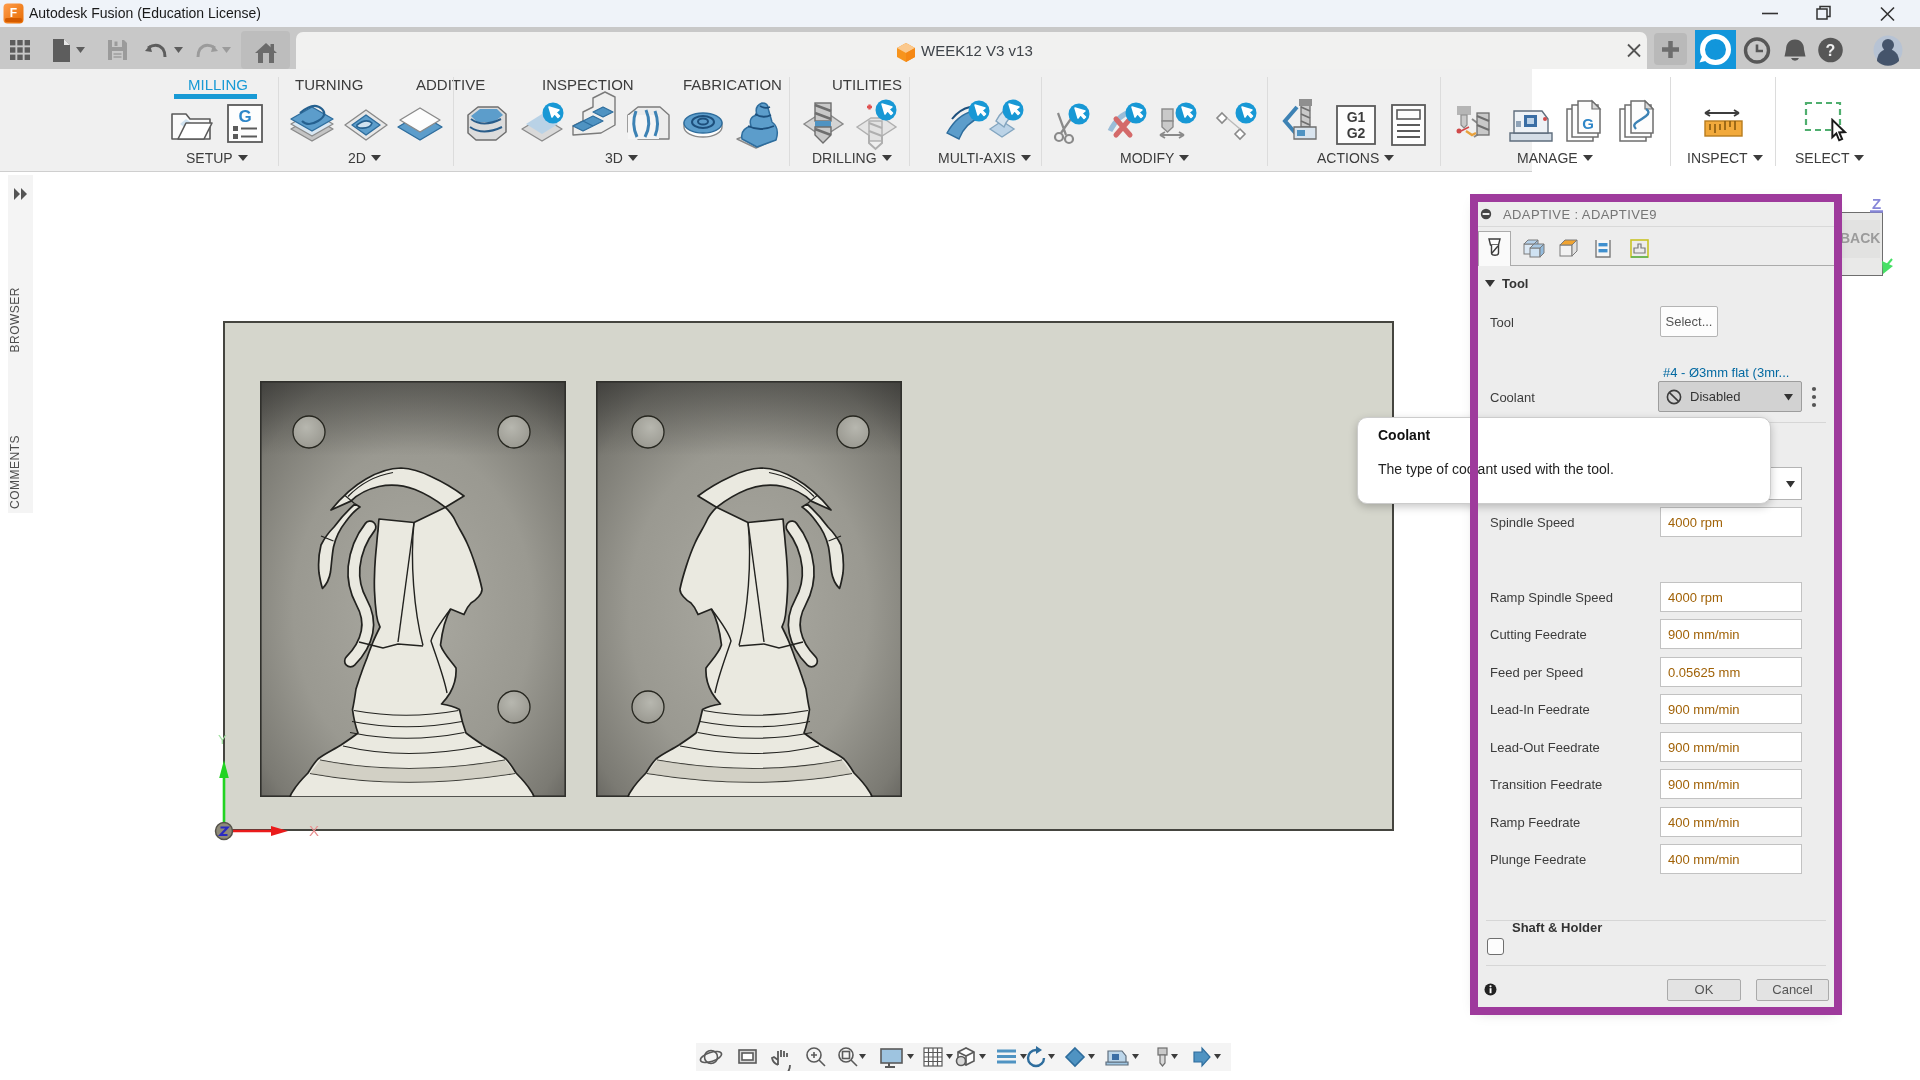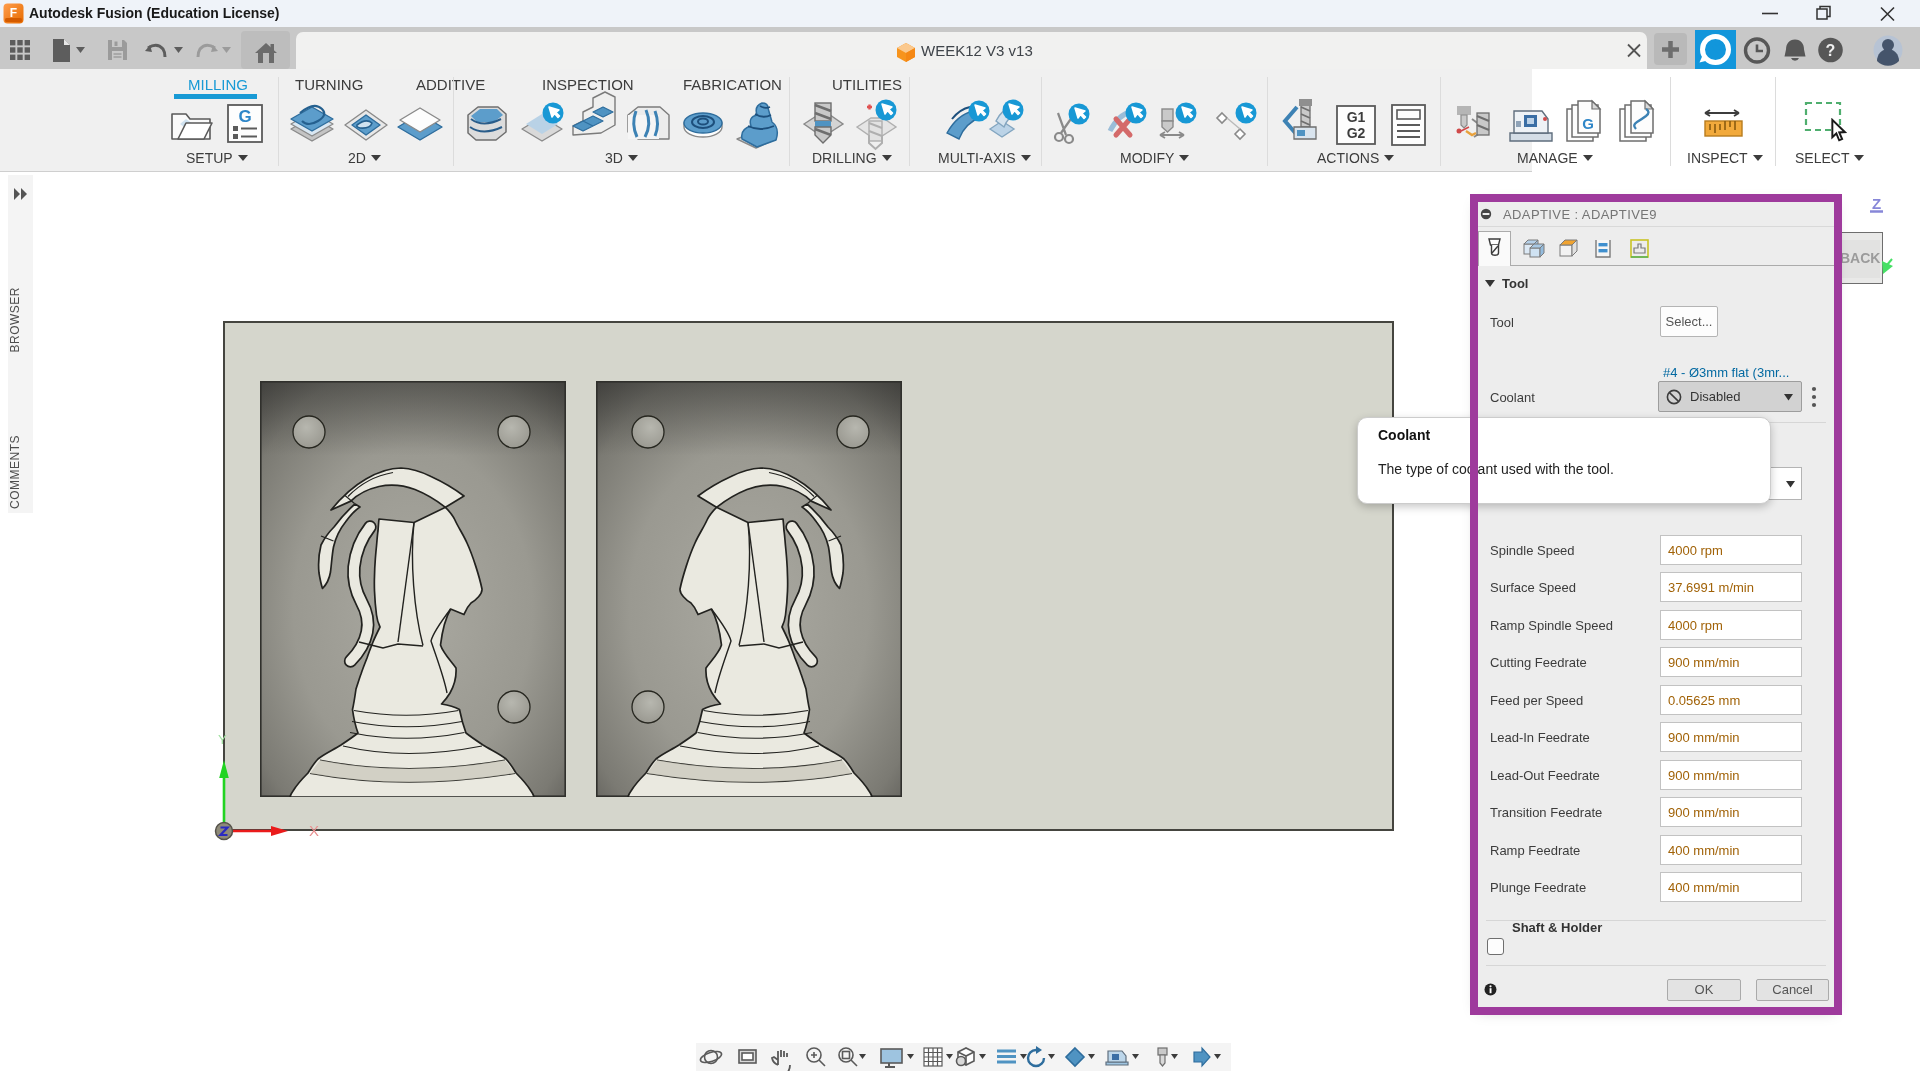--- a/index.html
+++ b/index.html
@@ -4,21 +4,21 @@
 <style>
   * { margin:0; padding:0; box-sizing:border-box; }
   html,body { width:1920px; height:1080px; overflow:hidden; background:#fff;
     font-family:"Liberation Sans", sans-serif; }
   #app { position:relative; width:1920px; height:1080px; background:#fff; }
   .abs { position:absolute; }
 
   
   #titlebar { position:absolute; left:0; top:0; width:1920px; height:27px;
     background:#eff3f9; }
-  #titlebar .apptitle { position:absolute; left:29px; top:5px; font-size:14px; color:#191919;font-weight:bold; }
+  #titlebar .apptitle { position:absolute; left:29px; top:5px; font-size:14px; color:#191919; }
 
   
   #appbar { position:absolute; left:0; top:27px; width:1920px; height:42px; background:#c8c8c8; }
   #homebtn { position:absolute; left:241px; top:4px; width:49px; height:38px; background:#bdbdbd; border-radius:4px; }
   #doctab { position:absolute; left:296px; top:5px; width:1351px; height:37px; background:#f1f1f0; border-radius:7px 7px 0 0; }
   #doctab .dtitle { position:absolute; left:625px; top:10px; font-size:15px; color:#3f444a; }
   #plusbtn { position:absolute; left:1654px; top:6px; width:33px; height:32px; background:#b9b9b9; border-radius:4px; }
   #bluebtn { position:absolute; left:1695px; top:3px; width:41px; height:39px; background:#1296db; }
 
   
@@ -33,30 +33,30 @@
   .glabel .car { display:inline-block; margin-left:5px; width:0; height:0; border-left:5px solid transparent; border-right:5px solid transparent; border-top:6px solid #3c3c3c; vertical-align:2px; }
 
   
   #sidebar { position:absolute; left:8px; top:175px; width:25px; height:338px; background:#f4f4f4; }
   .vtext { position:absolute; left:0; width:25px; text-align:center; font-size:12px; color:#4d4d4d; writing-mode:vertical-rl; transform:rotate(180deg); letter-spacing:0.5px; }
 
   
   #stock { position:absolute; left:223px; top:321px; width:1171px; height:510px; background:#d5d6cc; border:2px solid #45453f; }
 
   
-  #vcube { position:absolute; left:1826px; top:212px; width:57px; height:52px; background:#e9e9e8; border:1px solid #6e6e6e;margin-top:20px; }
+  #vcube { position:absolute; left:1826px; top:212px; width:57px; height:64px; background:#e9e9e8; border:1px solid #6e6e6e; }
   #vcube .inner { position:absolute; left:9px; top:7px; width:44px; height:38px; background:#e2e2e1; }
   #vcube .lbl { position:absolute; left:13px; top:17px; font-size:14px; font-weight:bold; color:#9b9b9b; }
 
   
   #navbar { position:absolute; left:696px; top:1043px; width:535px; height:28px; background:#f4f4f4; }
 
   
   #dialog { position:absolute; left:1478px; top:202px; width:356px; height:805px; background:#ededed; font-size:13px; color:#3c3c3c; box-shadow:0 3px 14px rgba(0,0,0,0.25); }
-  .prow { position:absolute; left:0; width:420px; height:30px;margin-top:28px; }
+  .prow { position:absolute; left:0; width:420px; height:30px; }
   .prow .plabel { position:absolute; left:12px; top:8px; font-size:13px; color:#3c3c3c; white-space:nowrap; }
   .prow .pbox { position:absolute; left:182px; top:0; width:142px; height:30px; background:#fff; border:1px solid #c2c2c2; }
   .prow .pval { position:absolute; left:190px; top:8px; font-size:13px; color:#a16207; }
   .hline { position:absolute; left:8px; width:340px; height:1px; background:#d6d6d6; }
 
   
   .purp { position:absolute; background:#9e3a9c; z-index:50; }
 
   
   #tooltip { position:absolute; left:1357px; top:417px; width:414px; height:87px; background:#fff; border:1px solid #ccc; border-radius:10px; box-shadow:0 3px 8px rgba(0,0,0,0.22); z-index:40; }
@@ -704,25 +704,20 @@
       <svg class="abs" style="left:131px;top:13px" width="10" height="8">
           <path d="M0 0 h9 l-4.5 6.5 z" fill="#333"></path>
         </svg>
     </div>
 
     <div class="prow" style="top:305px">
         <span class="plabel">Spindle Speed</span>
         <div class="pbox"></div>
         <span class="pval">4000 rpm</span>
       </div>
-    <div class="prow" style="top:342px">
-        <span class="plabel">Surface Speed</span>
-        <div class="pbox"></div>
-        <span class="pval">37.6991 m/min</span>
-      </div>
     <div class="prow" style="top:380px">
         <span class="plabel">Ramp Spindle Speed</span>
         <div class="pbox"></div>
         <span class="pval">4000 rpm</span>
       </div>
     <div class="prow" style="top:417px">
         <span class="plabel">Cutting Feedrate</span>
         <div class="pbox"></div>
         <span class="pval">900 mm/min</span>
       </div>

